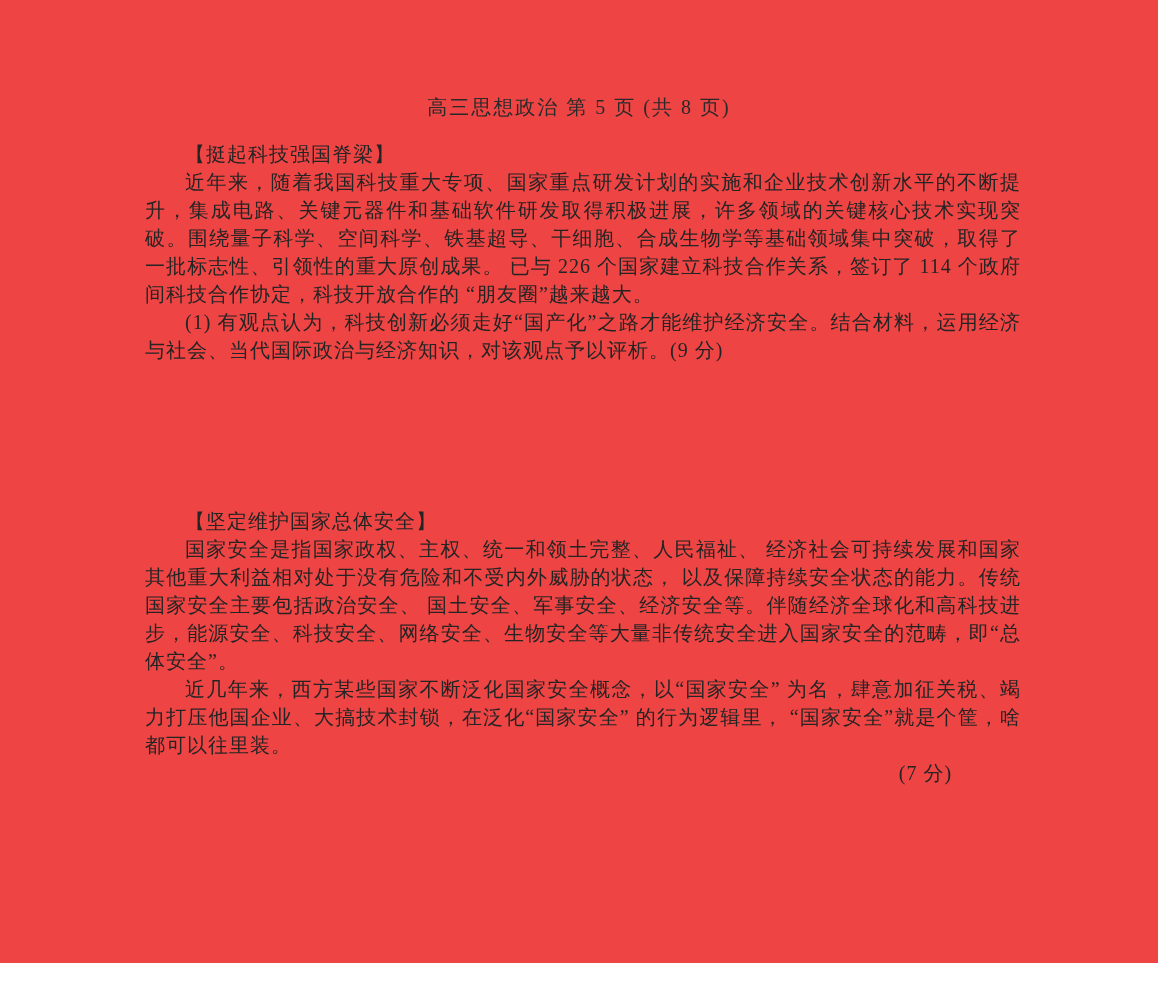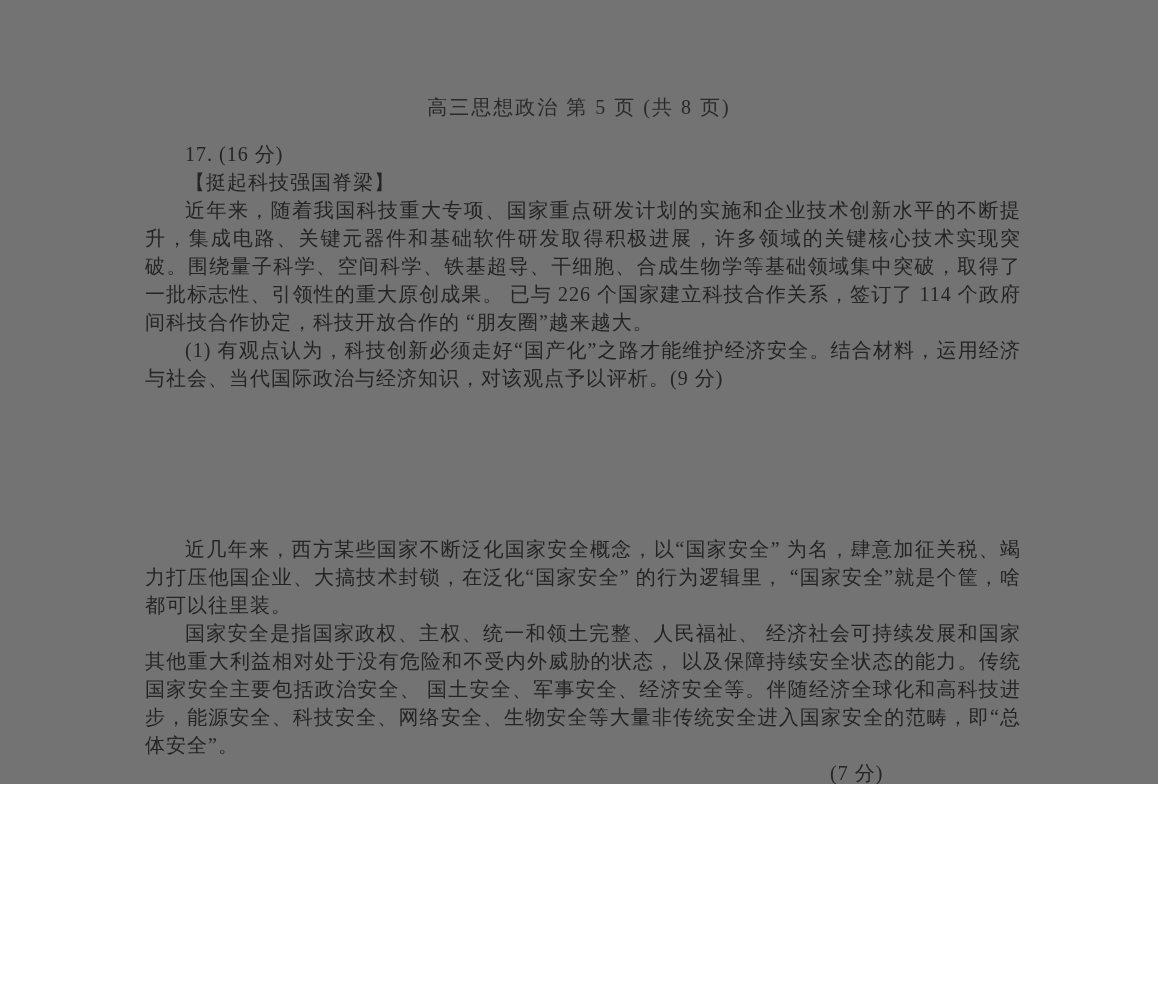--- a/index.html
+++ b/index.html
@@ -3,22 +3,22 @@
 <meta charset="utf-8">
 <style>
   html, body {
     margin: 0;
     padding: 0;
     background: #ffffff;
   }
   .page {
     position: relative;
     width: 1158px;
-    height: 784px;
-    background: #737373;
+    height: 963px;
+    background: #ef4444;
     font-family: "Liberation Serif", "DejaVu Serif", serif;
     color: #212121;
     overflow: hidden;
   }
   .page-header {
     position: absolute;
     top: 94px;
     left: 0;
     width: 100%;
     text-align: center;
@@ -43,47 +43,47 @@
   }
   .section-heading {
     text-indent: 2em;
   }
   .answer-space {
     height: 143px;
   }
   .score-line {
     text-indent: 0 !important;
     padding-left: 685px;
-    text-align: left;
+    text-align: center;
     font-family: Liberation Serif, serif;
   }
 </style>
 </head>
 <body>
 
 <div class="page">
 
   <div class="page-header">高三思想政治 第 5 页 (共 8 页)</div>
 
   <div class="content">
 
-    <p>17. (16 分)</p>
 
 
     <p class="section-heading">【挺起科技强国脊梁】</p>
 
 
     <p>近年来，随着我国科技重大专项、国家重点研发计划的实施和企业技术创新水平的不断提升，集成电路、关键元器件和基础软件研发取得积极进展，许多领域的关键核心技术实现突破。围绕量子科学、空间科学、铁基超导、干细胞、合成生物学等基础领域集中突破，取得了一批标志性、引领性的重大原创成果。 已与 226 个国家建立科技合作关系，签订了 114 个政府间科技合作协定，科技开放合作的 “朋友圈”越来越大。</p>
 
     <p>(1) 有观点认为，科技创新必须走好“国产化”之路才能维护经济安全。结合材料，运用经济与社会、当代国际政治与经济知识，对该观点予以评析。(9 分)</p>
 
     <div class="answer-space"></div>
 
+    <p class="section-heading">【坚定维护国家总体安全】</p>
+
+    <p>国家安全是指国家政权、主权、统一和领土完整、人民福祉、 经济社会可持续发展和国家其他重大利益相对处于没有危险和不受内外威胁的状态， 以及保障持续安全状态的能力。传统国家安全主要包括政治安全、 国土安全、军事安全、经济安全等。伴随经济全球化和高科技进步，能源安全、科技安全、网络安全、生物安全等大量非传统安全进入国家安全的范畴，即“总体安全”。</p>
 
     <p>近几年来，西方某些国家不断泛化国家安全概念，以“国家安全” 为名，肆意加征关税、竭力打压他国企业、大搞技术封锁，在泛化“国家安全” 的行为逻辑里， “国家安全”就是个筐，啥都可以往里装。</p>
-
-    <p>国家安全是指国家政权、主权、统一和领土完整、人民福祉、 经济社会可持续发展和国家其他重大利益相对处于没有危险和不受内外威胁的状态， 以及保障持续安全状态的能力。传统国家安全主要包括政治安全、 国土安全、军事安全、经济安全等。伴随经济全球化和高科技进步，能源安全、科技安全、网络安全、生物安全等大量非传统安全进入国家安全的范畴，即“总体安全”。</p>
 
 
     <p class="score-line">(7 分)</p>
 
   </div>
 </div>
 
 </body></html>

